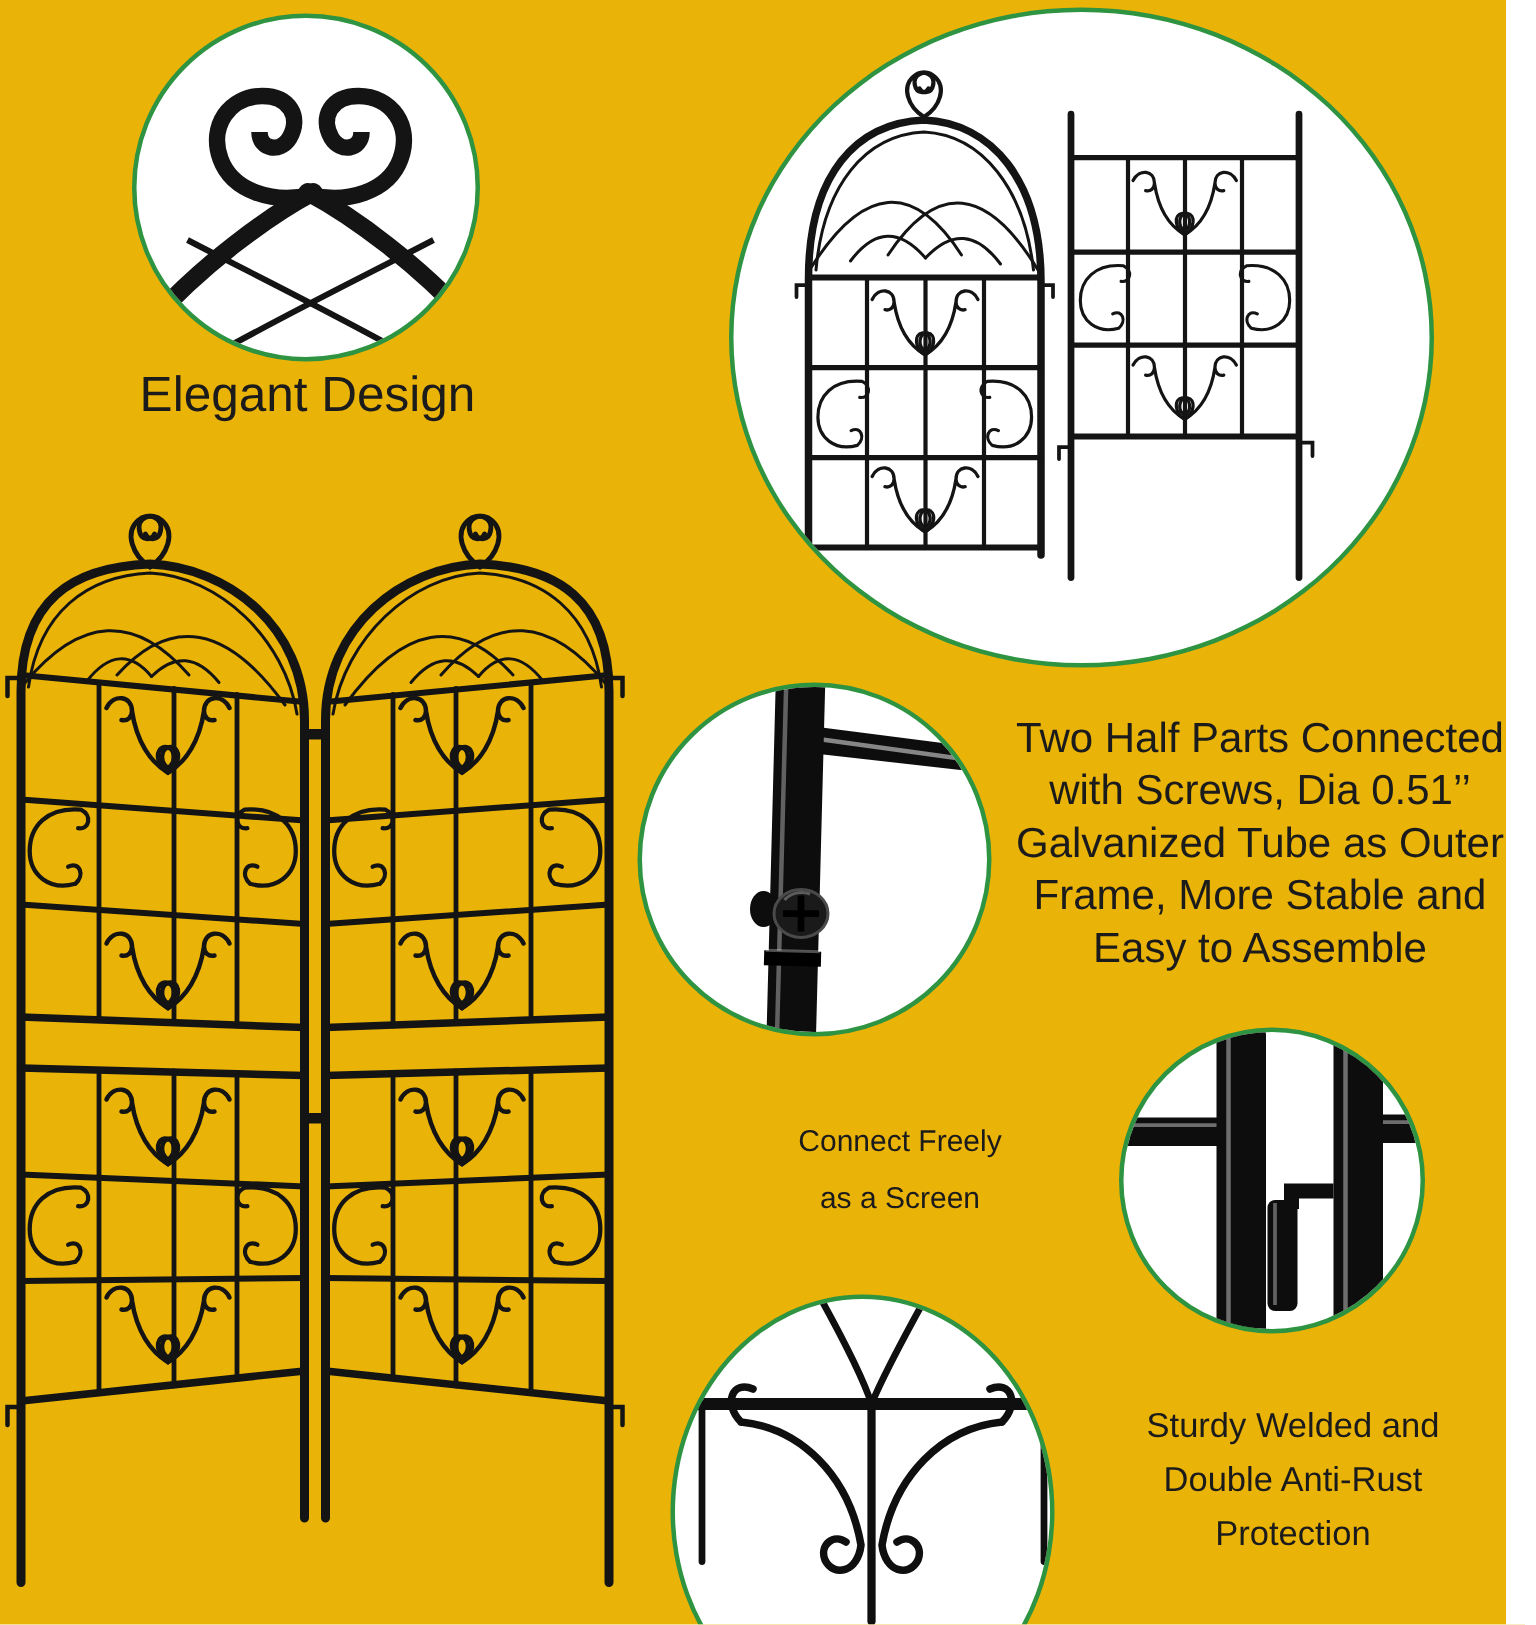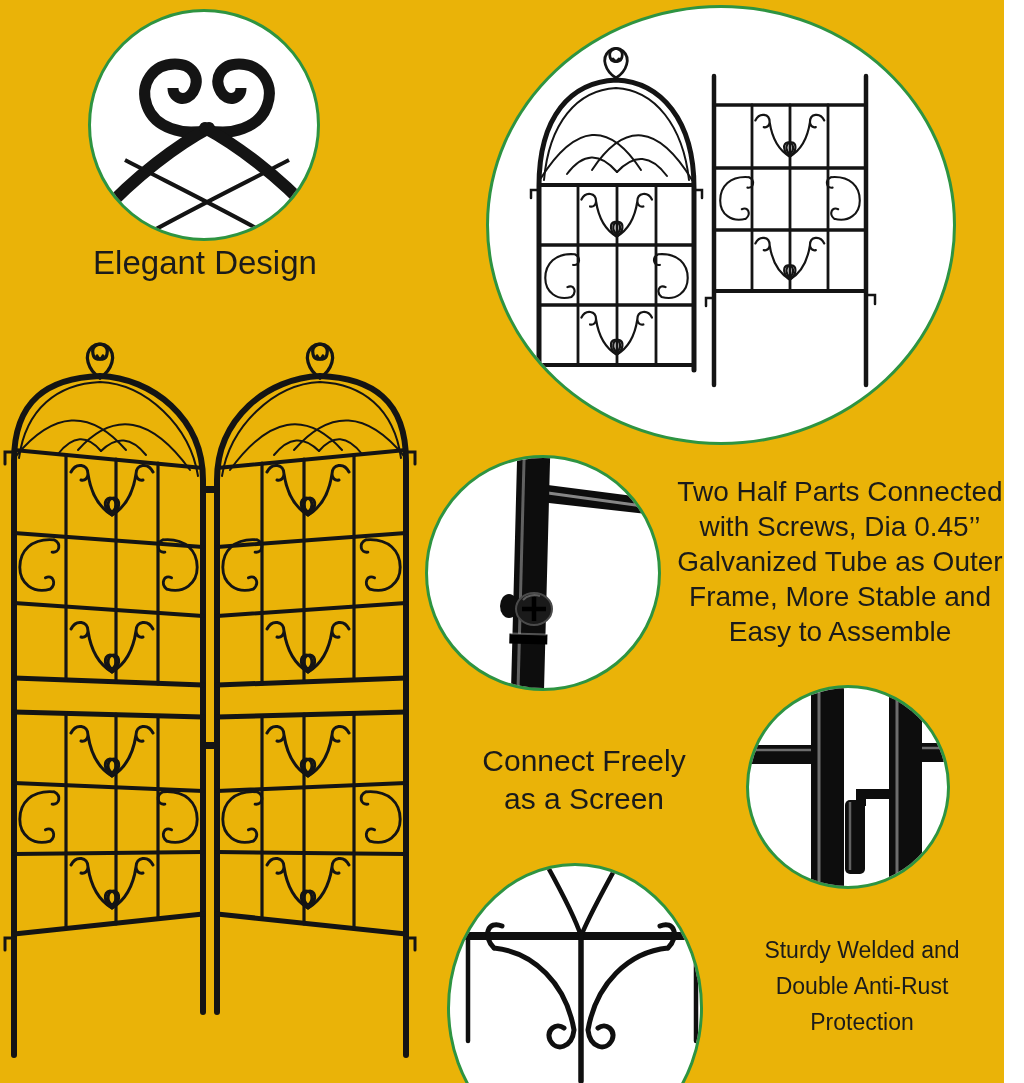--- a/index.html
+++ b/index.html
@@ -3,21 +3,21 @@
 <meta charset="utf-8">
 <style>
   html,body{margin:0;padding:0;background:#fff;}
   #canvas{position:relative;width:1004px;height:1083px;background:#eab308;overflow:hidden;
           font-family:"Liberation Sans",sans-serif;}
   .callout{position:absolute;border:3px solid #2e9441;border-radius:50%;overflow:hidden;background:#fff;box-sizing:border-box;}
   .callout svg{position:absolute;left:0;top:0;}
   .caption{position:absolute;color:#1b1b1b;text-align:center;white-space:pre-line;}
   #cap-elegant{left:55px;top:242px;width:300px;font-size:33px;line-height:42px;}
   #cap-half{left:656px;top:474px;width:368px;font-size:28px;line-height:35px;}
-  #cap-connect{left:436px;top:742px;width:296px;font-size:30px;line-height:38px;}
+  #cap-connect{left:452px;top:742px;width:296px;font-size:20px;line-height:38px;}
   #cap-sturdy{left:712px;top:932px;width:300px;font-size:23px;line-height:36px;}
   #product{position:absolute;left:0;top:328px;width:430px;height:755px;}
 </style>
 </head>
 <body>
 
 <div id="canvas">
 
   <svg width="0" height="0" style="position:absolute">
     <defs>
@@ -191,21 +191,21 @@
         <g stroke-width="5">
           <use href="#bigscroll"></use>
           <use href="#bigscroll" transform="translate(262,0) scale(-1,1)"></use>
         </g>
       </g>
     </svg>
   </div>
 
   <div class="caption" id="cap-elegant">Elegant Design</div>
   <div class="caption" id="cap-half">Two Half Parts Connected
-with Screws, Dia 0.45’’
+with Screws, Dia 0.51’’
 Galvanized Tube as Outer
 Frame, More Stable and
 Easy to Assemble</div>
   <div class="caption" id="cap-connect">Connect Freely
 as a Screen</div>
   <div class="caption" id="cap-sturdy">Sturdy Welded and
 Double Anti-Rust
 Protection</div>
 </div>
 

